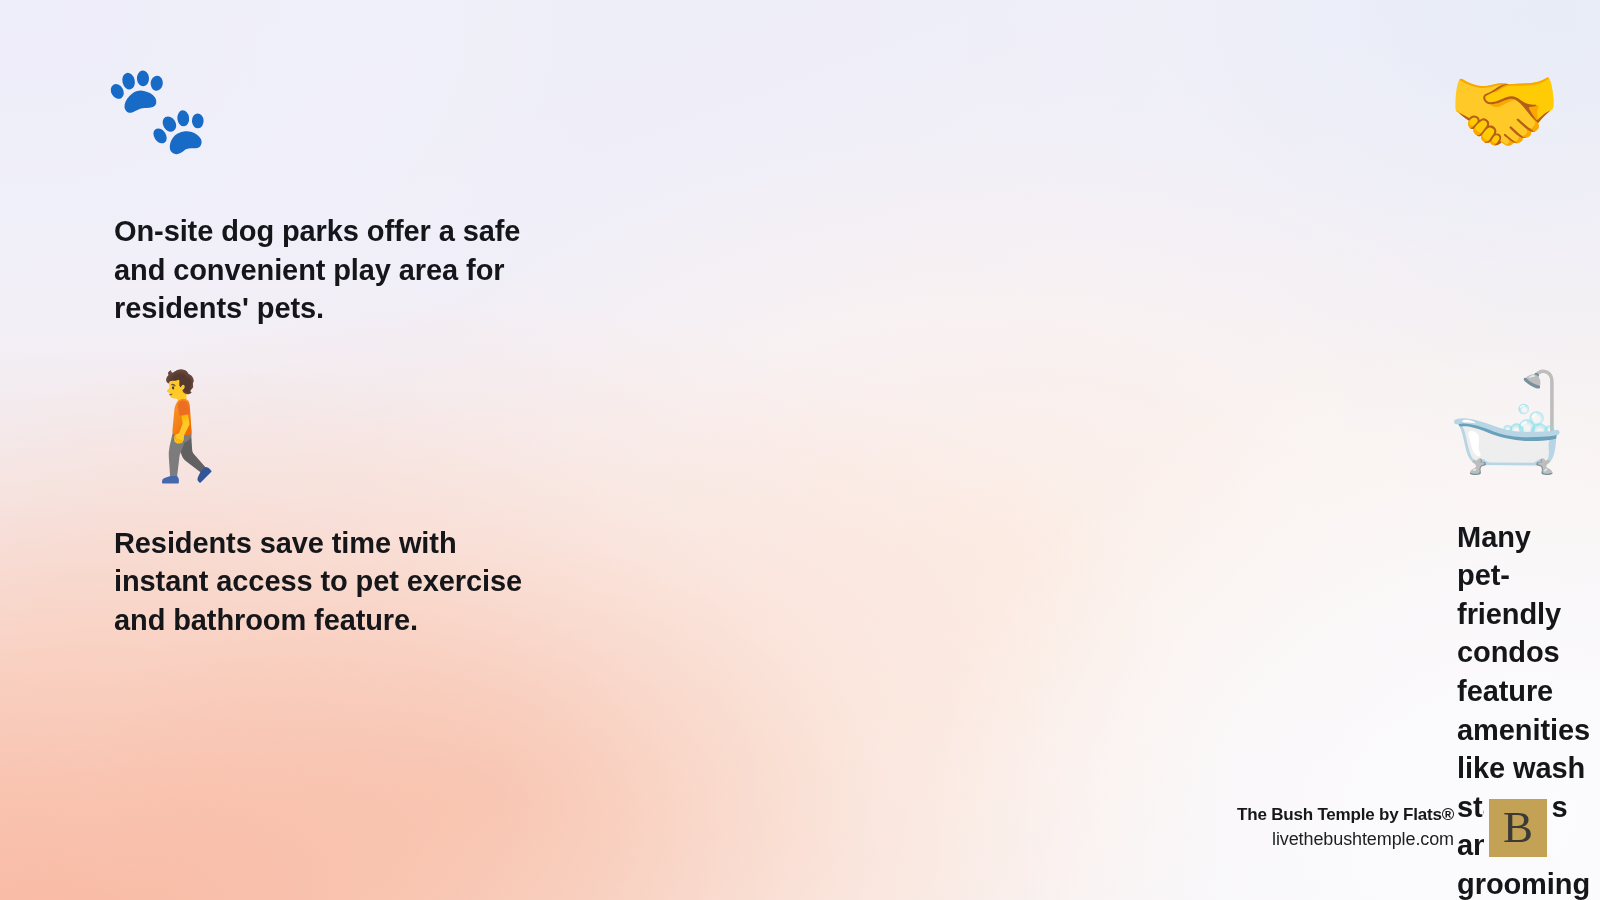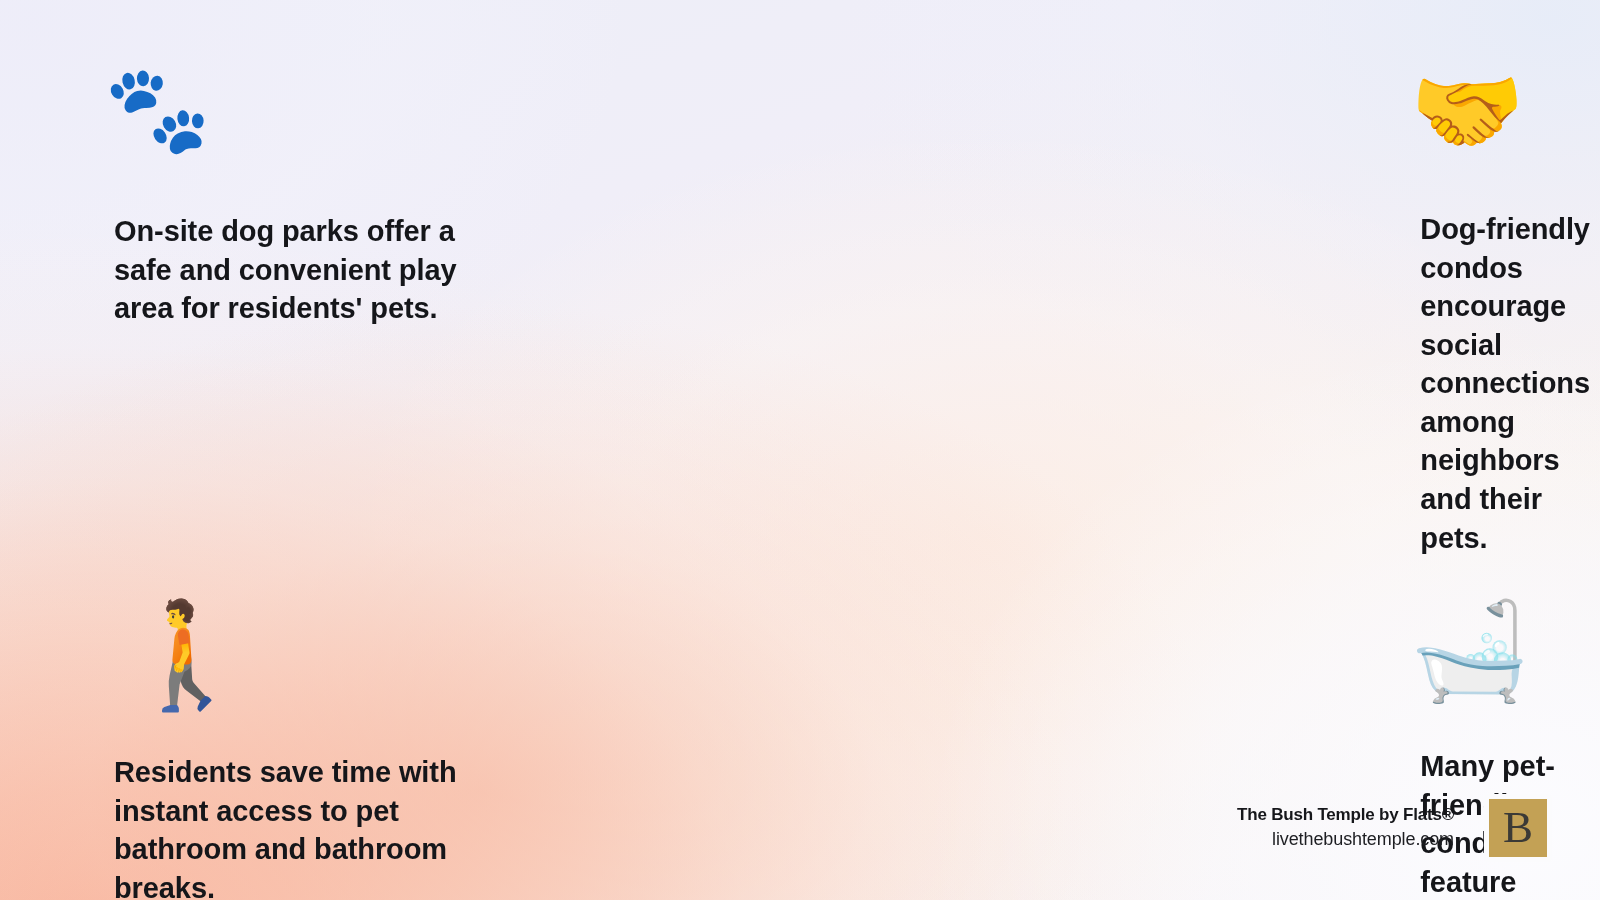--- a/index.html
+++ b/index.html
@@ -195,30 +195,29 @@
         </div>
         <p class="card-text">On-site dog parks offer a safe and convenient play area for residents' pets.</p>
       </div>
     </div>
 
     <div class="card q2">
       <div class="inner" style="margin-left:903px;">
         <div class="icon-wrap">
           <span class="card-icon shake">🤝</span>
         </div>
-        <p class="card-text">Dog-friendly condos encourage social connections among neighbors and their pets.</p>
       </div>
     </div>
 
     <div class="card q3">
       <div class="inner">
         <div class="icon-wrap" style="margin-left:18px;">
           <span class="card-icon walk">🚶</span>
         </div>
-        <p class="card-text">Residents save time with instant access to pet bathroom and bathroom breaks.</p>
+        <p class="card-text">Residents save time with instant access to pet exercise and bathroom feature.</p>
       </div>
     </div>
 
     <div class="card q4">
       <div class="inner" style="margin-left:903px;">
         <div class="icon-wrap">
           <span class="card-icon tub">🛁</span>
         </div>
         <p class="card-text">Many pet-friendly condos feature amenities like wash stations and grooming areas.</p>
       </div>

